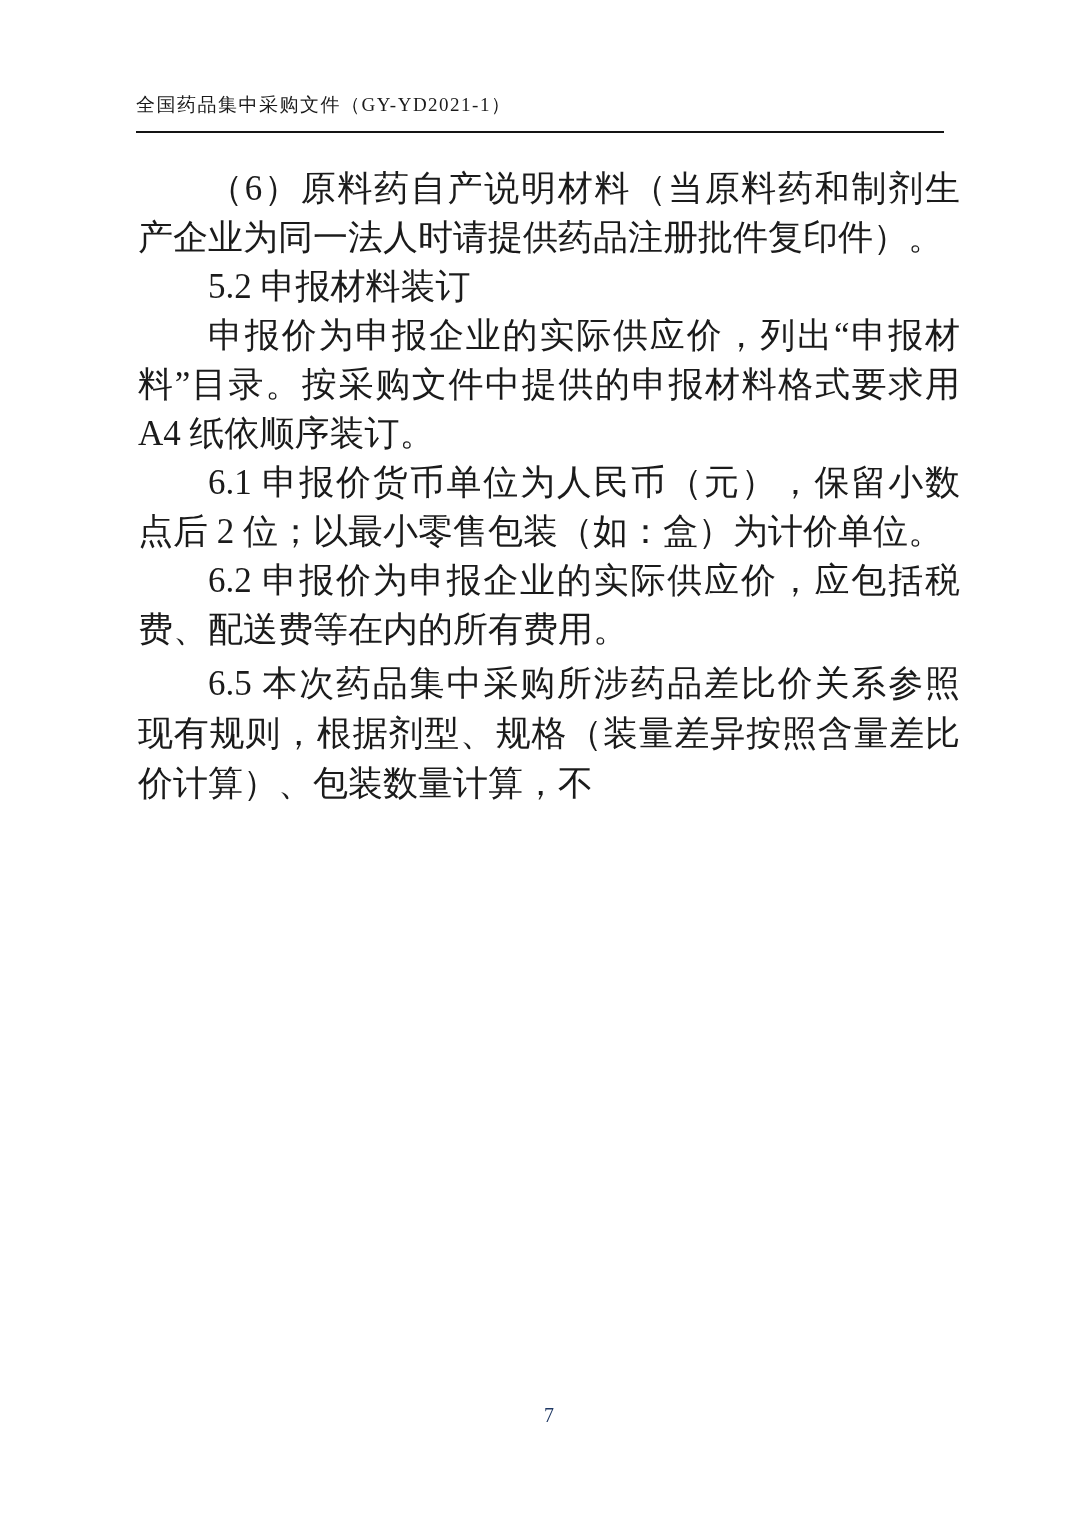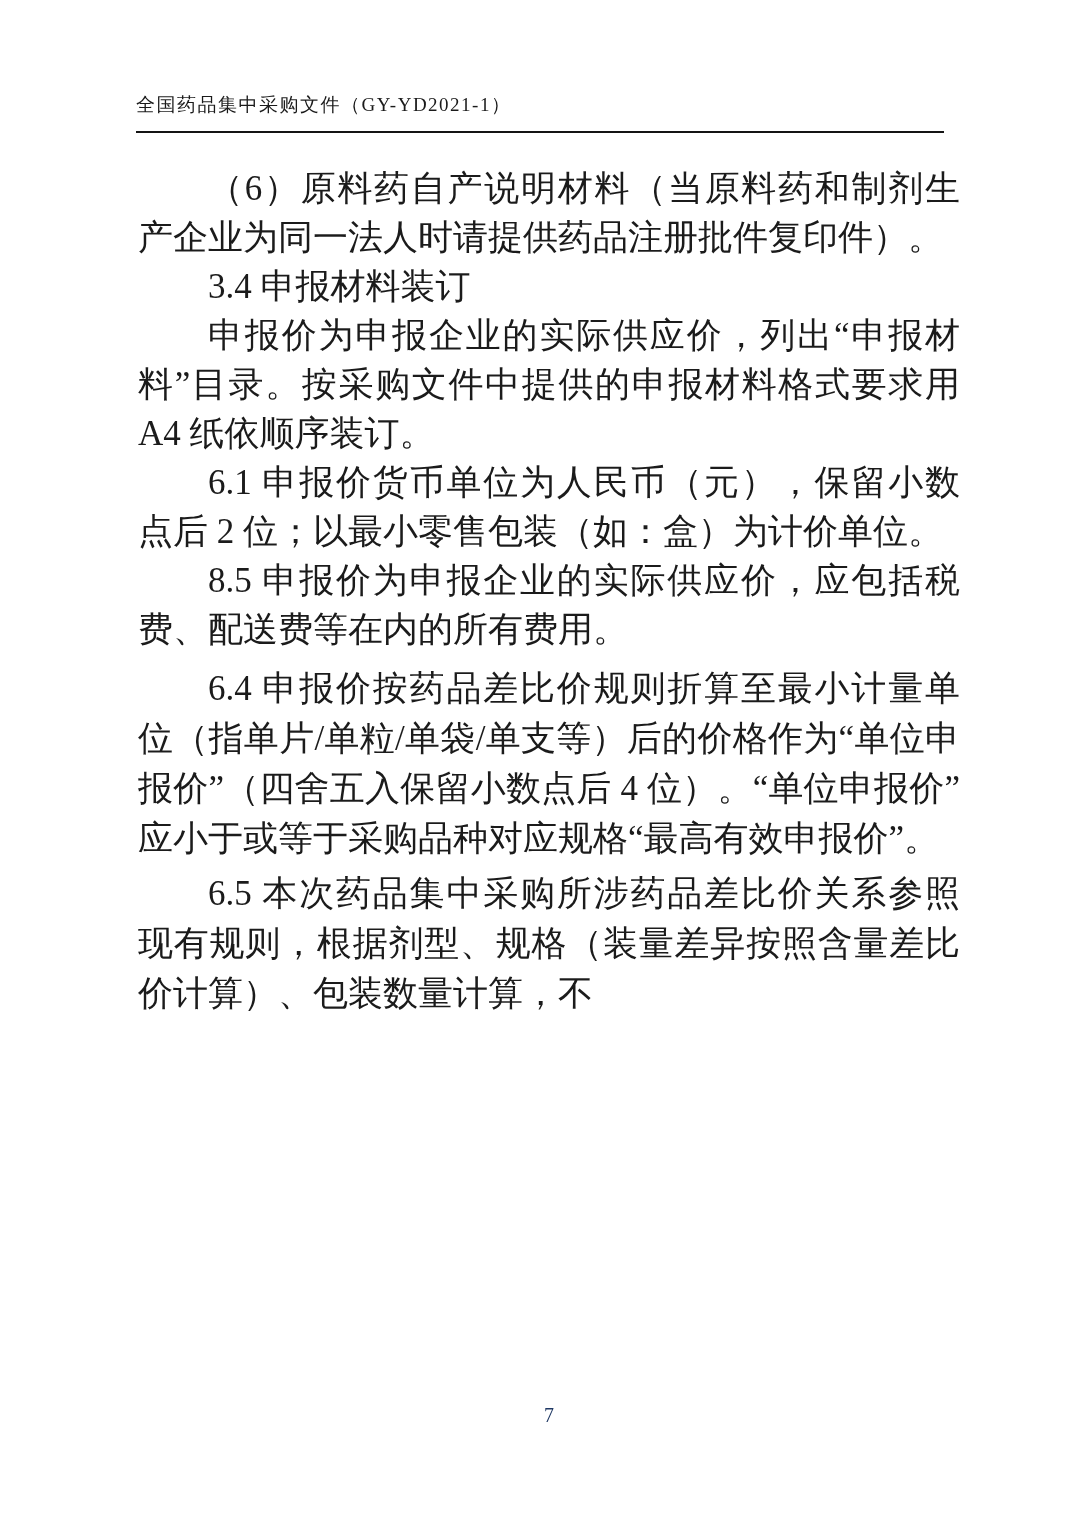--- a/index.html
+++ b/index.html
@@ -56,25 +56,24 @@
 <body>
 
 <div class="page">
 
   <div class="header">
     <span>全国药品集中采购文件（GY-YD2021-1）</span>
   </div>
 
   <div class="doc-body">
     <p>（6）原料药自产说明材料（当原料药和制剂生产企业为同一法人时请提供药品注册批件复印件）。</p>
-    <p>3.4 申报材料装订</p>
+    <p>5.2 申报材料装订</p>
     <p>申报价为申报企业的实际供应价，列出“申报材料”目录。按采购文件中提供的申报材料格式要求用 A4 纸依顺序装订。</p>
     <p>6.1 申报价货币单位为人民币（元），保留小数点后 2 位；以最小零售包装（如：盒）为计价单位。</p>
-    <p>8.5 申报价为申报企业的实际供应价，应包括税费、配送费等在内的所有费用。</p>
-    <p class="sec2 mt10">6.4 申报价按药品差比价规则折算至最小计量单位（指单片/单粒/单袋/单支等）后的价格作为“单位申报价”（四舍五入保留小数点后 4 位）。“单位申报价”应小于或等于采购品种对应规格“最高有效申报价”。</p>
+    <p>6.2 申报价为申报企业的实际供应价，应包括税费、配送费等在内的所有费用。</p>
     <p class="sec2 mt5">6.5 本次药品集中采购所涉药品差比价关系参照现有规则，根据剂型、规格（装量差异按照含量差比价计算）、包装数量计算，不</p>
   </div>
 
   <div class="footer">
     <span>7</span>
   </div>
 
 </div>
 
 </body></html>

